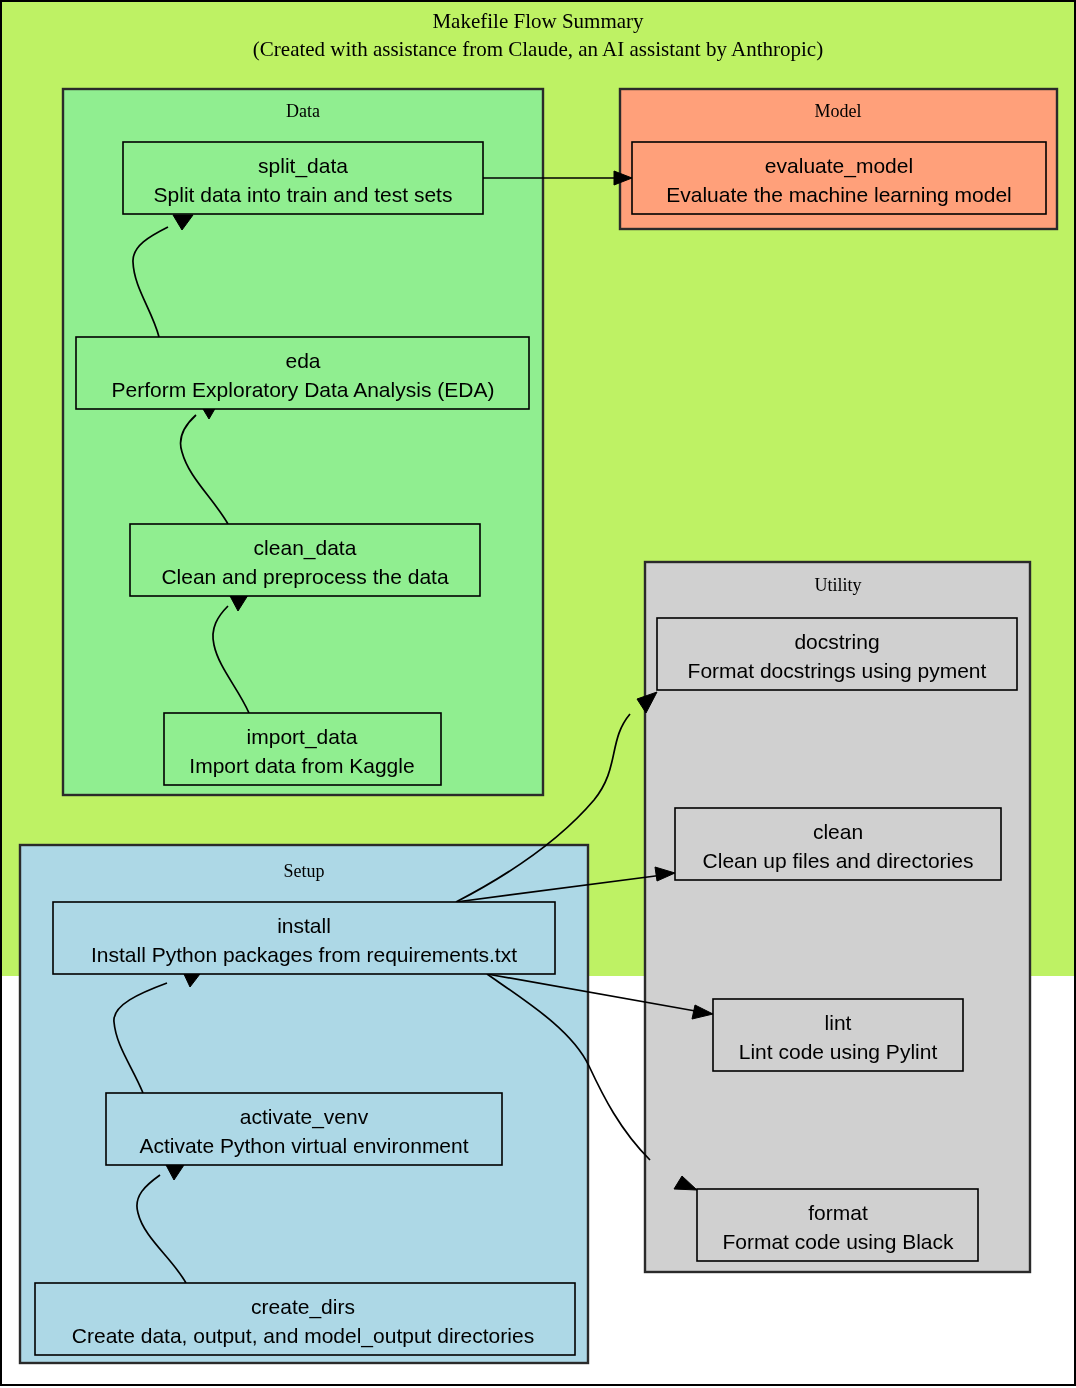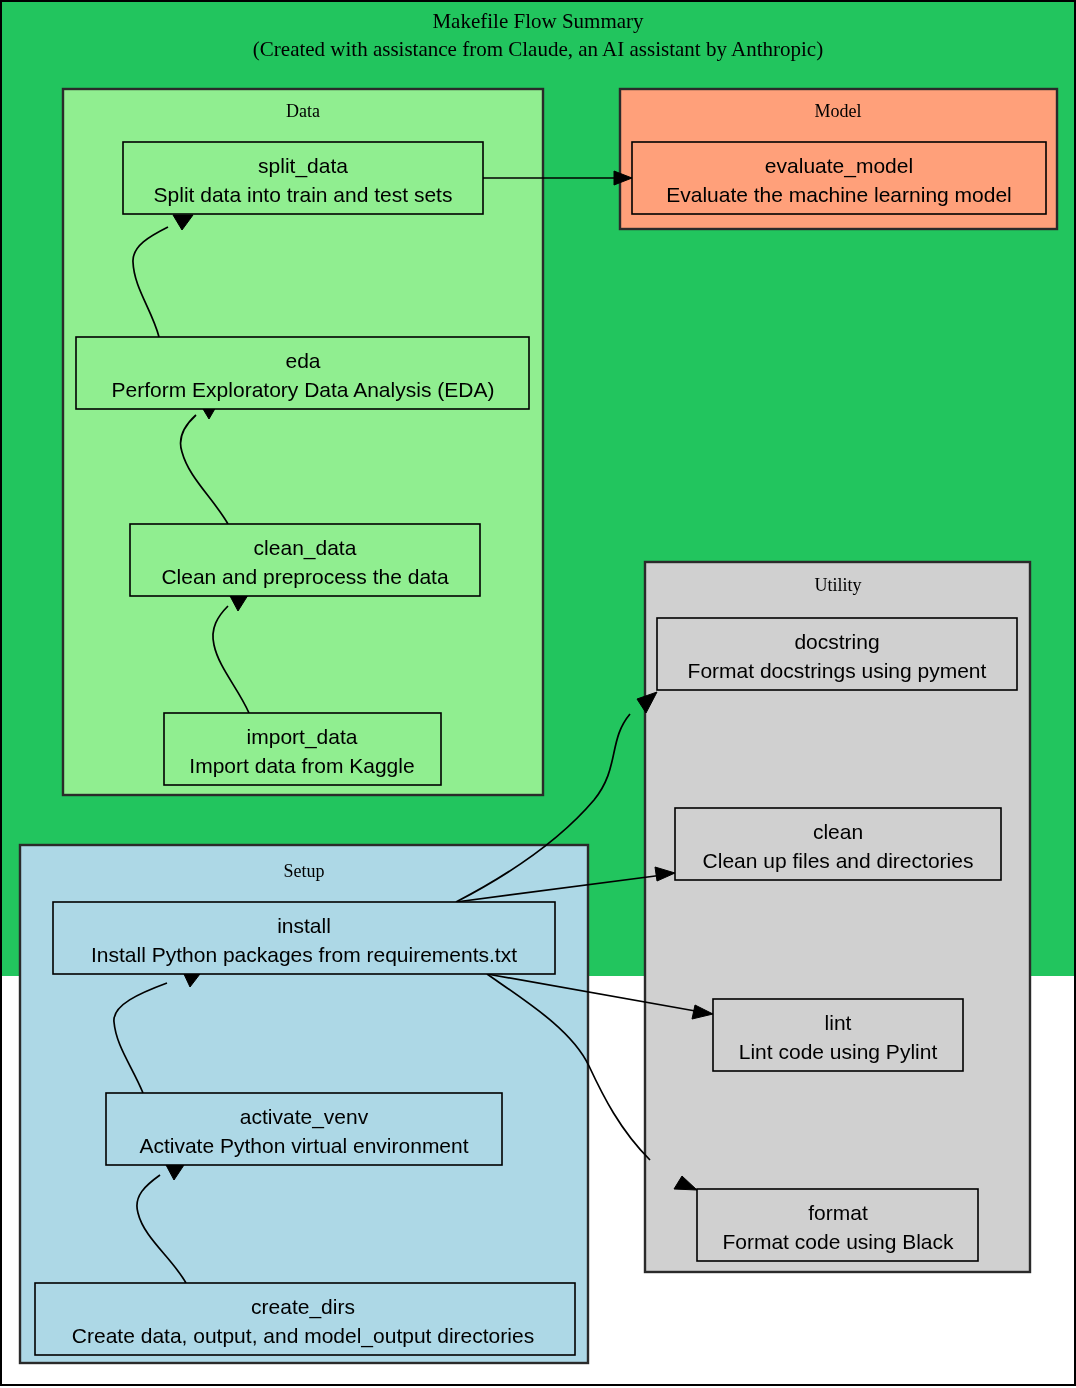--- a/index.html
+++ b/index.html
@@ -10,21 +10,21 @@
   body {
     width: 1076px;
     height: 1388px;
     font-family: "Liberation Sans", sans-serif;
     overflow: hidden;
   }
   #canvas {
     position: relative;
     width: 1076px;
     height: 976px;
-    background: #22c55e;
+    background: #bef264;
   }
   svg#graph {
     position: absolute;
     top: 0;
     left: 0;
     width: 1076px;
     height: 1388px;
     display: block;
   }
   .title-text {

